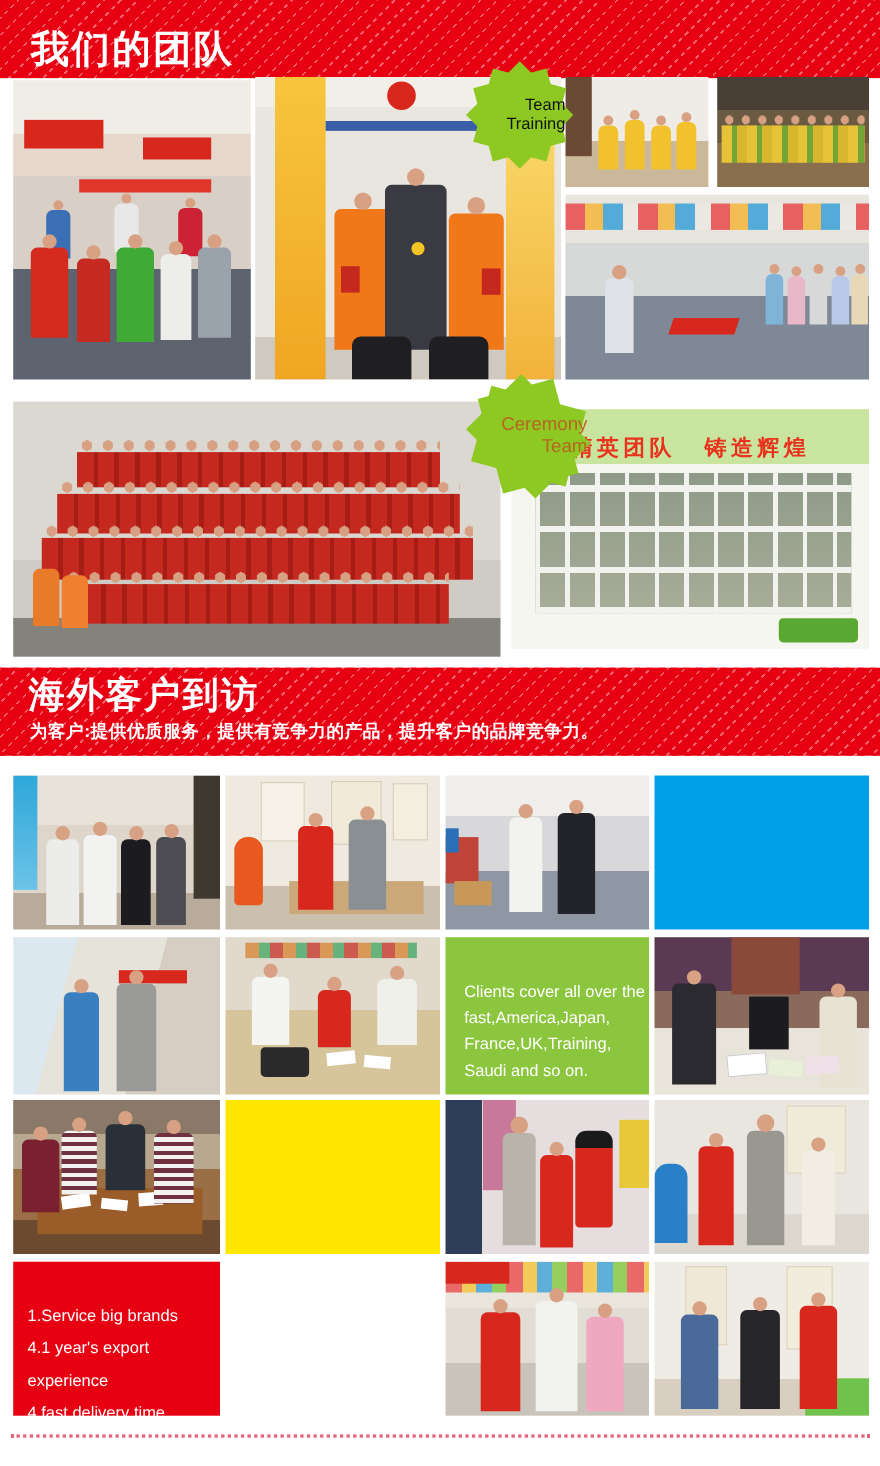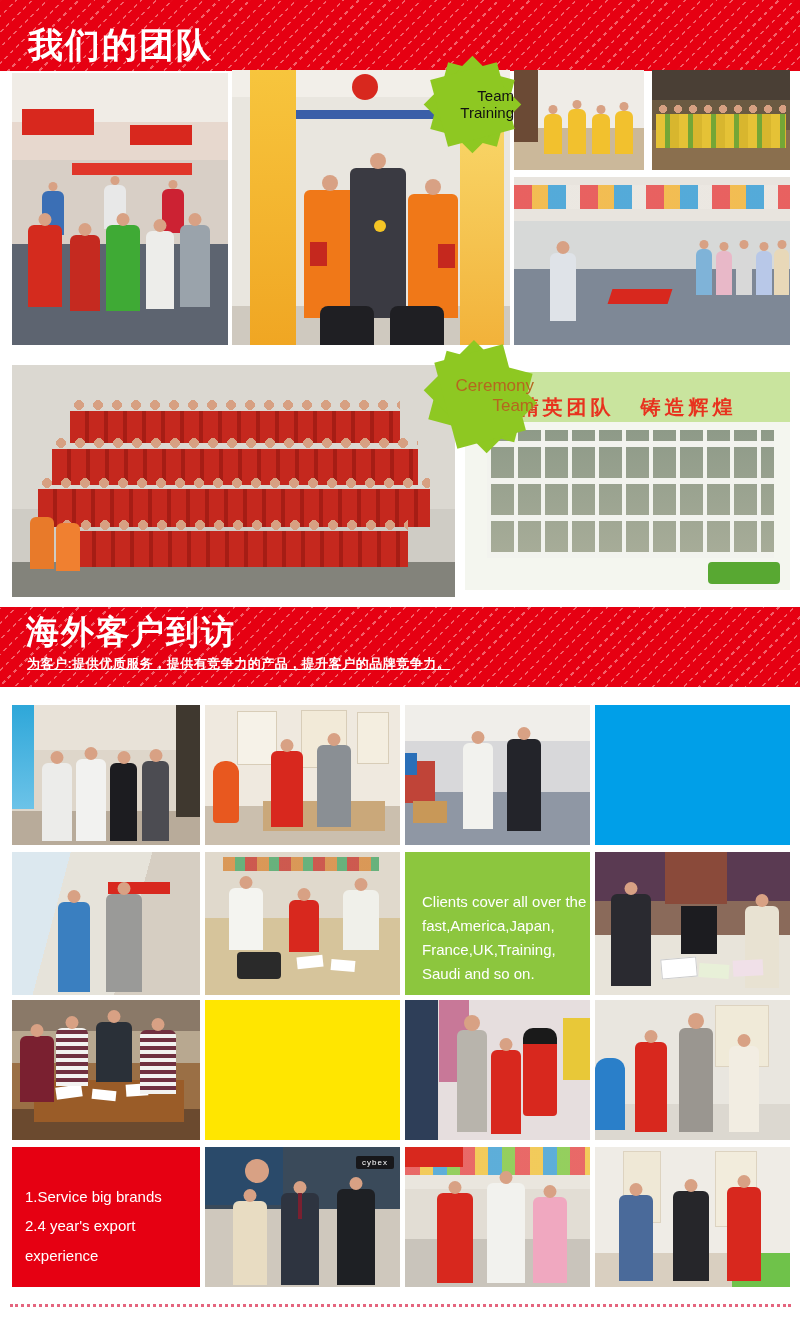--- a/index.html
+++ b/index.html
@@ -12,21 +12,21 @@
     background-color:#e60012;
     background-image:
       repeating-linear-gradient(45deg, rgba(230,0,18,.95) 0 4px, rgba(230,0,18,0) 4px 8px),
       repeating-linear-gradient(135deg, rgba(255,190,190,.5) 0 1.6px, rgba(230,0,18,0) 1.6px 11px);
   }
   .banner1{top:0;height:62px;display:flex;align-items:flex-end;padding:0 0 9px 0;}
   .banner1 .btitle{font-size:35px;font-weight:bold;letter-spacing:2px;margin-left:28px;line-height:1;}
   .banner1 .bsub{font-size:20px;font-weight:bold;margin:0 0 3px 26px;letter-spacing:1px;}
   .banner2{top:607px;height:80px;}
   .banner2 .btitle{font-size:33px;font-weight:bold;letter-spacing:2px;margin:7px 0 0 26px;line-height:1.1;}
-  .banner2 .bsub{font-size:13px;font-weight:bold;margin:5px 0 0 27px;letter-spacing:.5px;text-decoration:underline;}
+  .banner2 .bsub{font-size:16px;font-weight:bold;margin:5px 0 0 27px;letter-spacing:.5px;}
 
   
   .ph{position:absolute;overflow:hidden;background:#e8e4dd;}
   .pr{position:absolute;border-radius:6px 6px 0 0;}
   .pr::before{content:"";position:absolute;left:50%;top:-12px;transform:translateX(-50%);
     width:13px;height:13px;border-radius:50%;background:#d8a184;}
   .pr.sm::before{width:9px;height:9px;top:-9px;}
   .pr.lg::before{width:16px;height:16px;top:-15px;}
   .dec{position:absolute;}
 
@@ -276,32 +276,22 @@
               background:linear-gradient(180deg,#e9e6df 0 74%,#dcd8d0 74%);">
     <div class="dec" style="left:120px;top:5px;width:52px;height:60px;background:#f0ead8;border:1px solid #ddd3c0;"></div>
     <div class="dec" style="left:0;top:58px;width:30px;height:72px;border-radius:12px 12px 0 0;background:#2a7fc9;"></div>
     <div class="pr" style="left:40px;top:42px;width:32px;height:90px;background:#d8281e;"></div>
     <div class="pr lg" style="left:84px;top:28px;width:34px;height:104px;background:#9a9690;"></div>
     <div class="pr" style="left:134px;top:46px;width:30px;height:86px;background:#f2ede2;"></div>
   </div>
 
   <div class="red-text" style="left:12px;top:1147px;width:188px;height:140px;">
     <div>1.Service big brands</div>
-    <div>2.4 year's export experience</div>
-  </div>
-  <div class="ph" style="left:205px;top:1147px;width:195px;height:140px;
-              background:linear-gradient(180deg,#3a4a5a 0 44%,#cfc8bd 44%);">
-    <div class="dec" style="left:0;top:0;width:78px;height:58px;background:#2a4a6a;"></div>
-    <div class="dec" style="left:40px;top:12px;width:24px;height:24px;border-radius:50%;background:#d8a184;"></div>
-    <div class="cybex-sign">cybex</div>
-    <div class="pr" style="left:28px;top:54px;width:34px;height:84px;background:#e8dcc2;"></div>
-    <div class="pr" style="left:76px;top:46px;width:38px;height:92px;background:#2e3440;">
-      <span class="dec" style="left:17px;top:0;width:4px;height:26px;background:#7a2030;"></span>
-    </div>
-    <div class="pr" style="left:132px;top:42px;width:38px;height:96px;background:#1e2024;"></div>
+    <div>4.1 year's export experience</div>
+    <div>4.fast delivery time</div>
   </div>
   <div class="ph" style="left:405px;top:1147px;width:185px;height:140px;
               background:linear-gradient(180deg,#eae6de 0 30%,#e2ddd4 30% 66%,#c9c4bb 66%);">
     <div class="dec" style="left:0;top:0;width:185px;height:28px;opacity:.8;
                 background:repeating-linear-gradient(90deg,#e84a4a 0 15px,#f4c43a 15px 28px,#3aa0d8 28px 42px,#7fc93e 42px 55px);"></div>
     <div class="dec" style="left:0;top:0;width:58px;height:20px;background:#d8281e;"></div>
     <div class="pr" style="left:32px;top:46px;width:36px;height:90px;background:#d8281e;"></div>
     <div class="pr" style="left:82px;top:36px;width:38px;height:100px;background:#f2f2ee;"></div>
     <div class="pr" style="left:128px;top:50px;width:34px;height:86px;background:#f0a8c0;"></div>
   </div>

